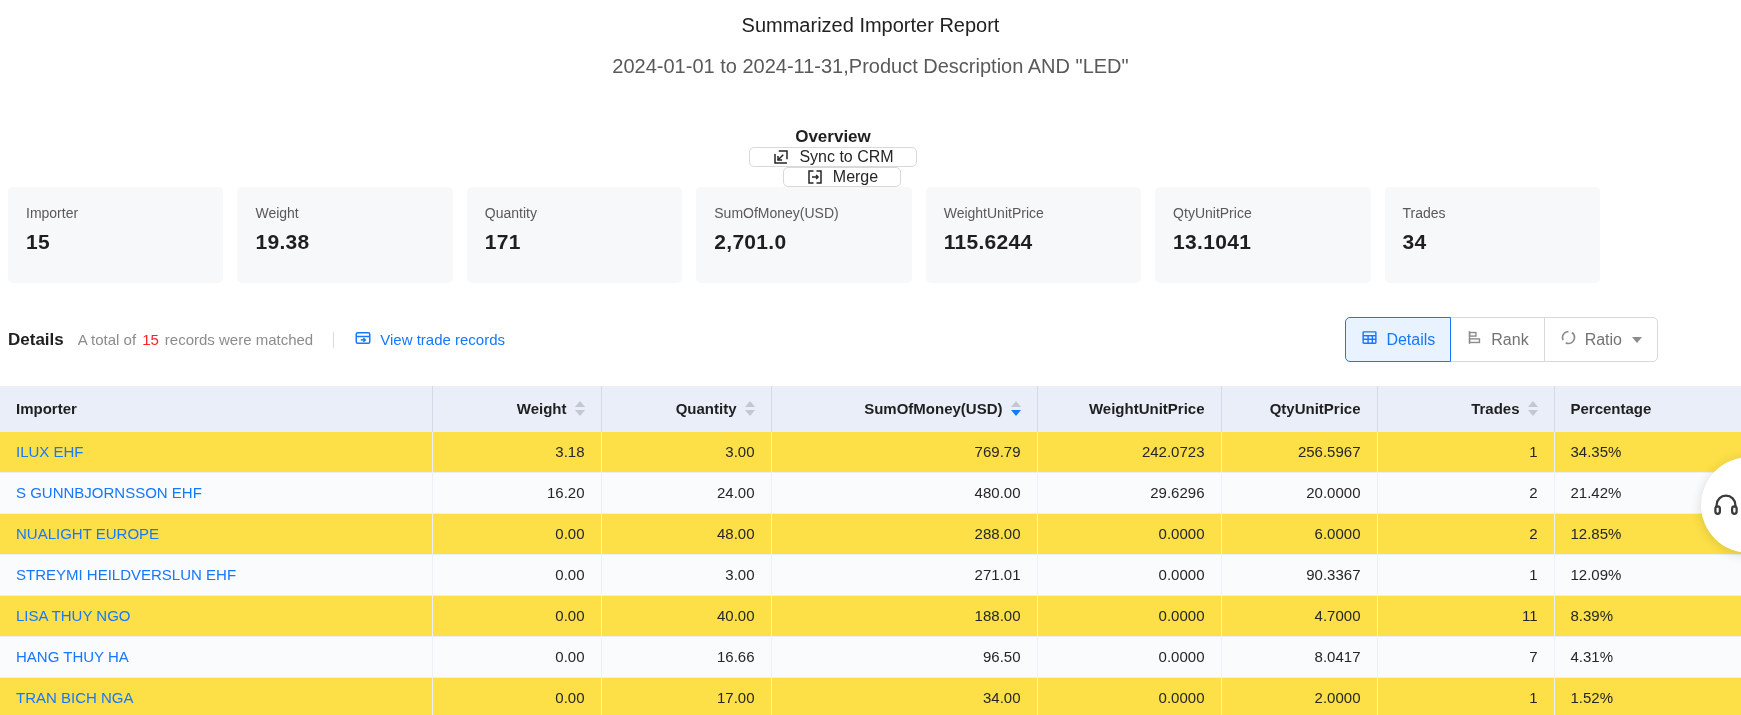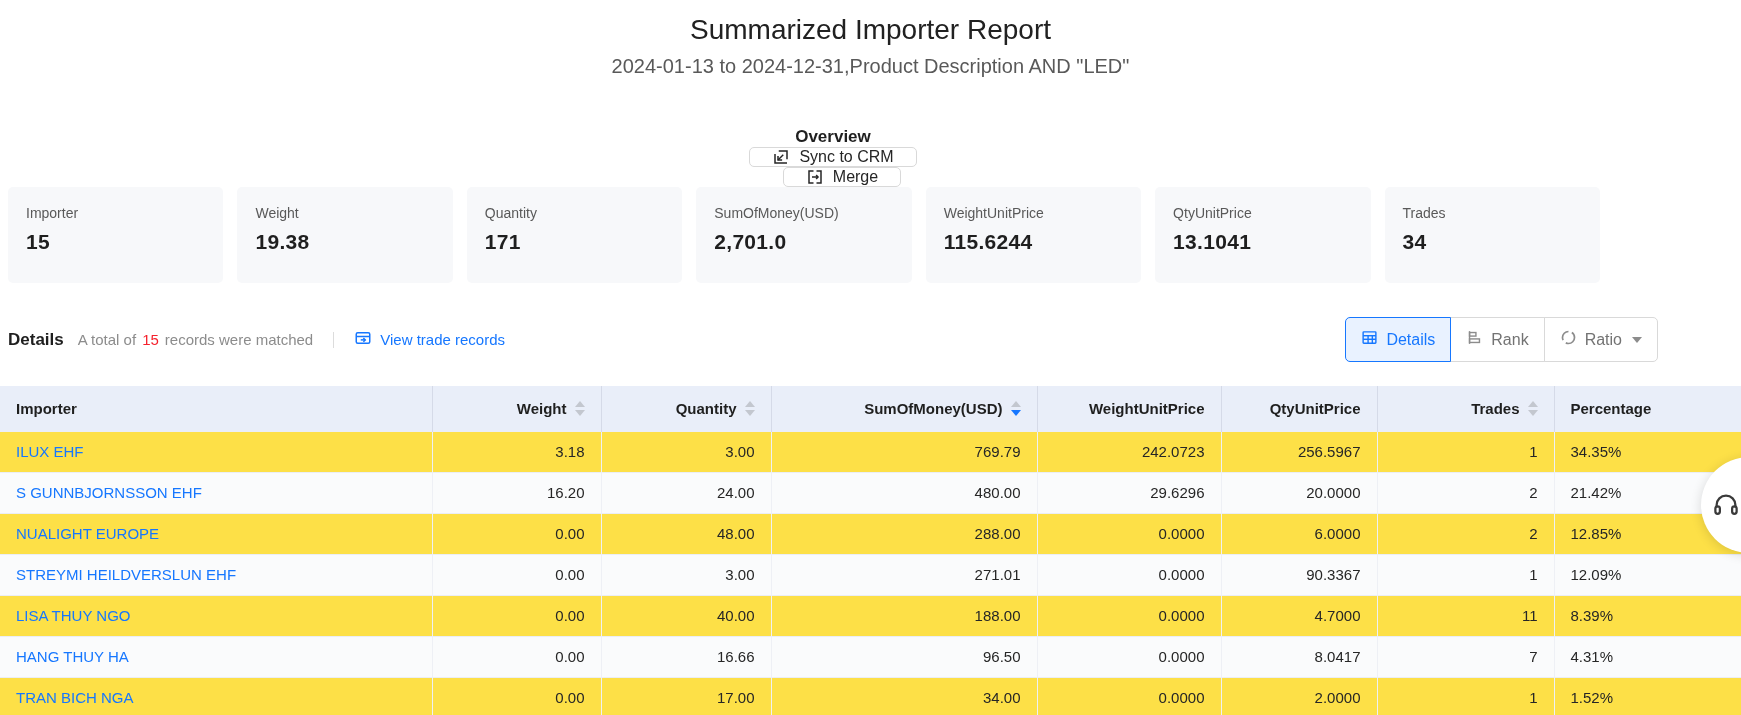--- a/index.html
+++ b/index.html
@@ -2,21 +2,21 @@
 <html><head>
 <meta charset="utf-8">
 <style>
   html,body{margin:0;padding:0;}
   body{
     width:1741px;height:715px;position:relative;overflow:hidden;
     background:#ffffff;font-family:"Liberation Sans",sans-serif;color:#262626;
   }
   
   .page-title{position:absolute;top:14px;left:0;width:100%;text-align:center;
-    font-size:28px;font-weight:500;color:#212121;}
+    font-size:20px;font-weight:500;color:#212121;}
   .page-subtitle{position:absolute;top:55px;left:0;width:100%;text-align:center;
     font-size:20px;font-weight:400;color:#595959;}
   
   .toolbar{position:absolute;top:127px;left:8px;width:1650px;height:45px;
     display:flex;align-items:center;flex-direction:column;}
   .overview-heading{font-size:17px;font-weight:700;color:#1f1f1f;}
   .toolbar-spacer{flex:1;}
   .btn{height:45px;padding:0 22px;border:1px solid #d9d9d9;border-radius:5px;
     background:#fff;font-size:16px;color:#262626;display:inline-flex;
     align-items:flex-end;gap:9px;box-sizing:border-box;cursor:pointer;font-family:inherit;}
@@ -72,21 +72,21 @@
   .importer-link{color:#1677ff;cursor:pointer;text-decoration:none;}
   
   .float-help{position:absolute;left:1701px;top:457px;width:96px;height:96px;
     border-radius:50%;background:#fff;box-shadow:0 2px 12px rgba(0,0,0,.14);cursor:pointer;}
   .float-help svg{position:absolute;left:10px;top:33px;}
 </style>
 </head>
 <body>
 
 <div class="page-title">Summarized Importer Report</div>
-<div class="page-subtitle">2024-01-13 to 2024-12-31,Product Description AND "LED"</div>
+<div class="page-subtitle">2024-01-01 to 2024-11-31,Product Description AND "LED"</div>
 
 <div class="toolbar">
   <span class="overview-heading">Overview</span>
   <span class="toolbar-spacer"></span>
 
   <button class="btn">
     <span>
       <svg width="18" height="18" viewBox="0 0 24 24" fill="none" stroke="#262626" stroke-width="2">
         <path d="M9 4 H20 V15"></path>
           <path d="M20 20 H4 V8"></path>

